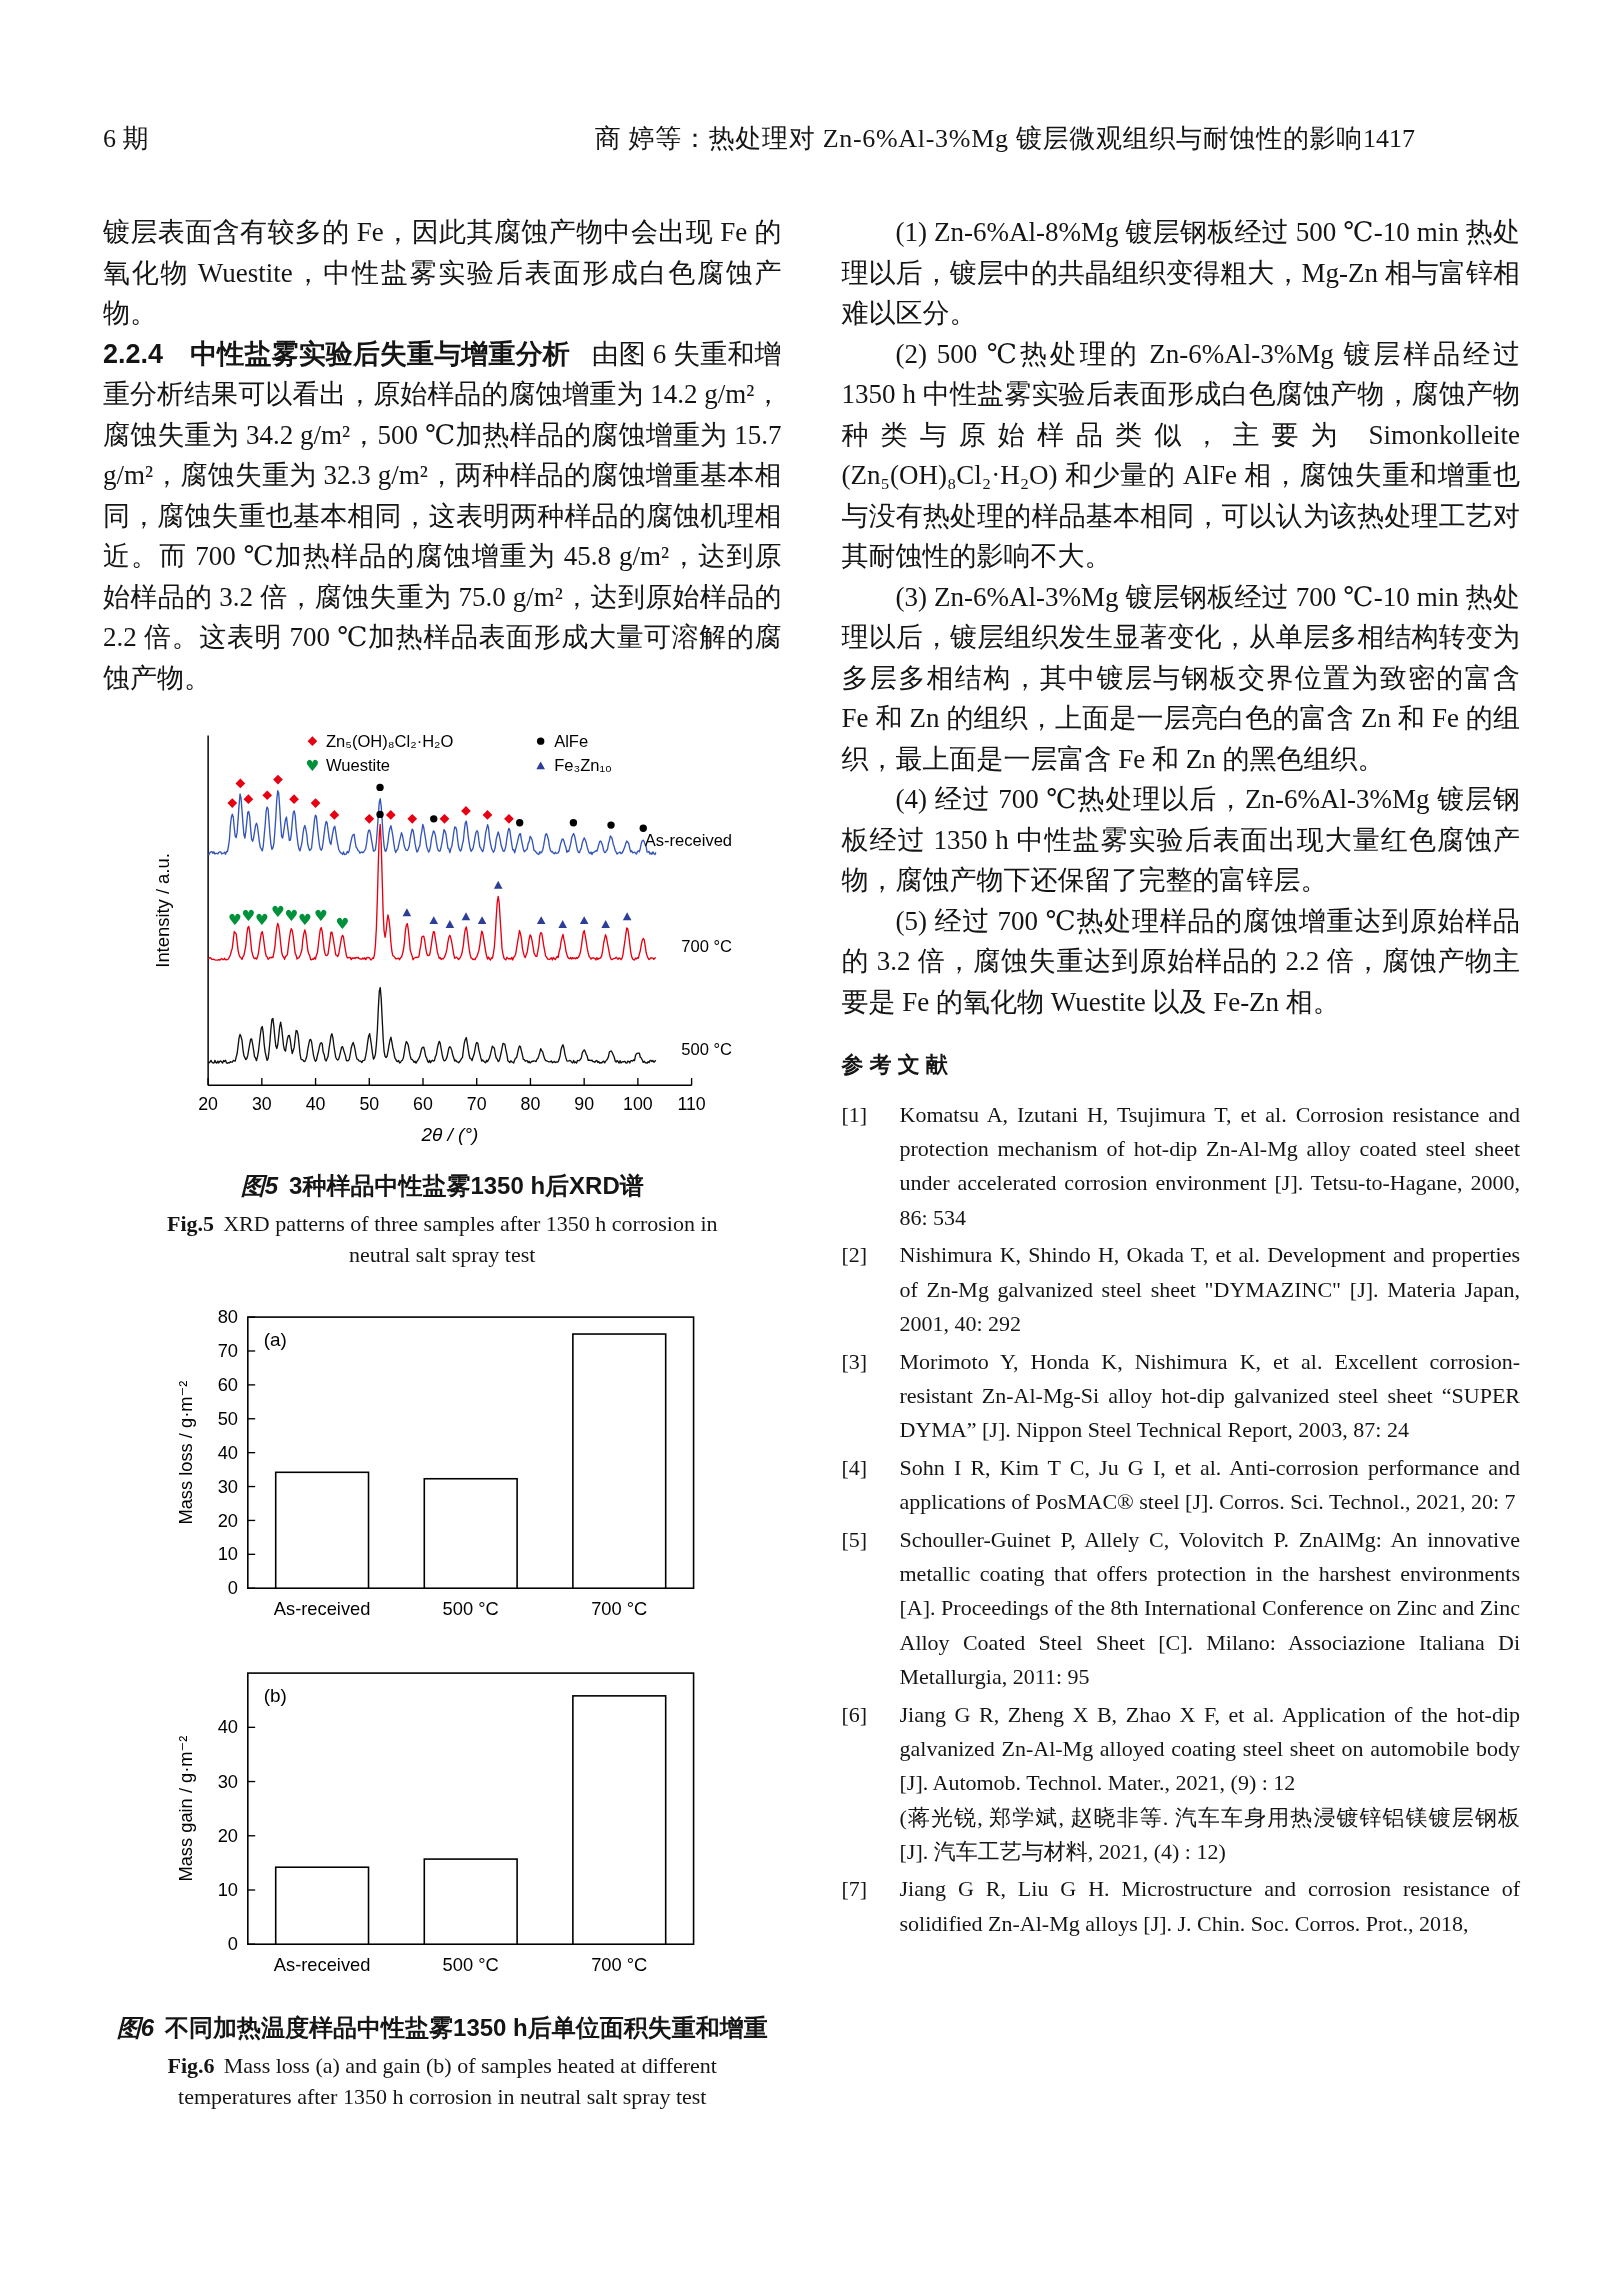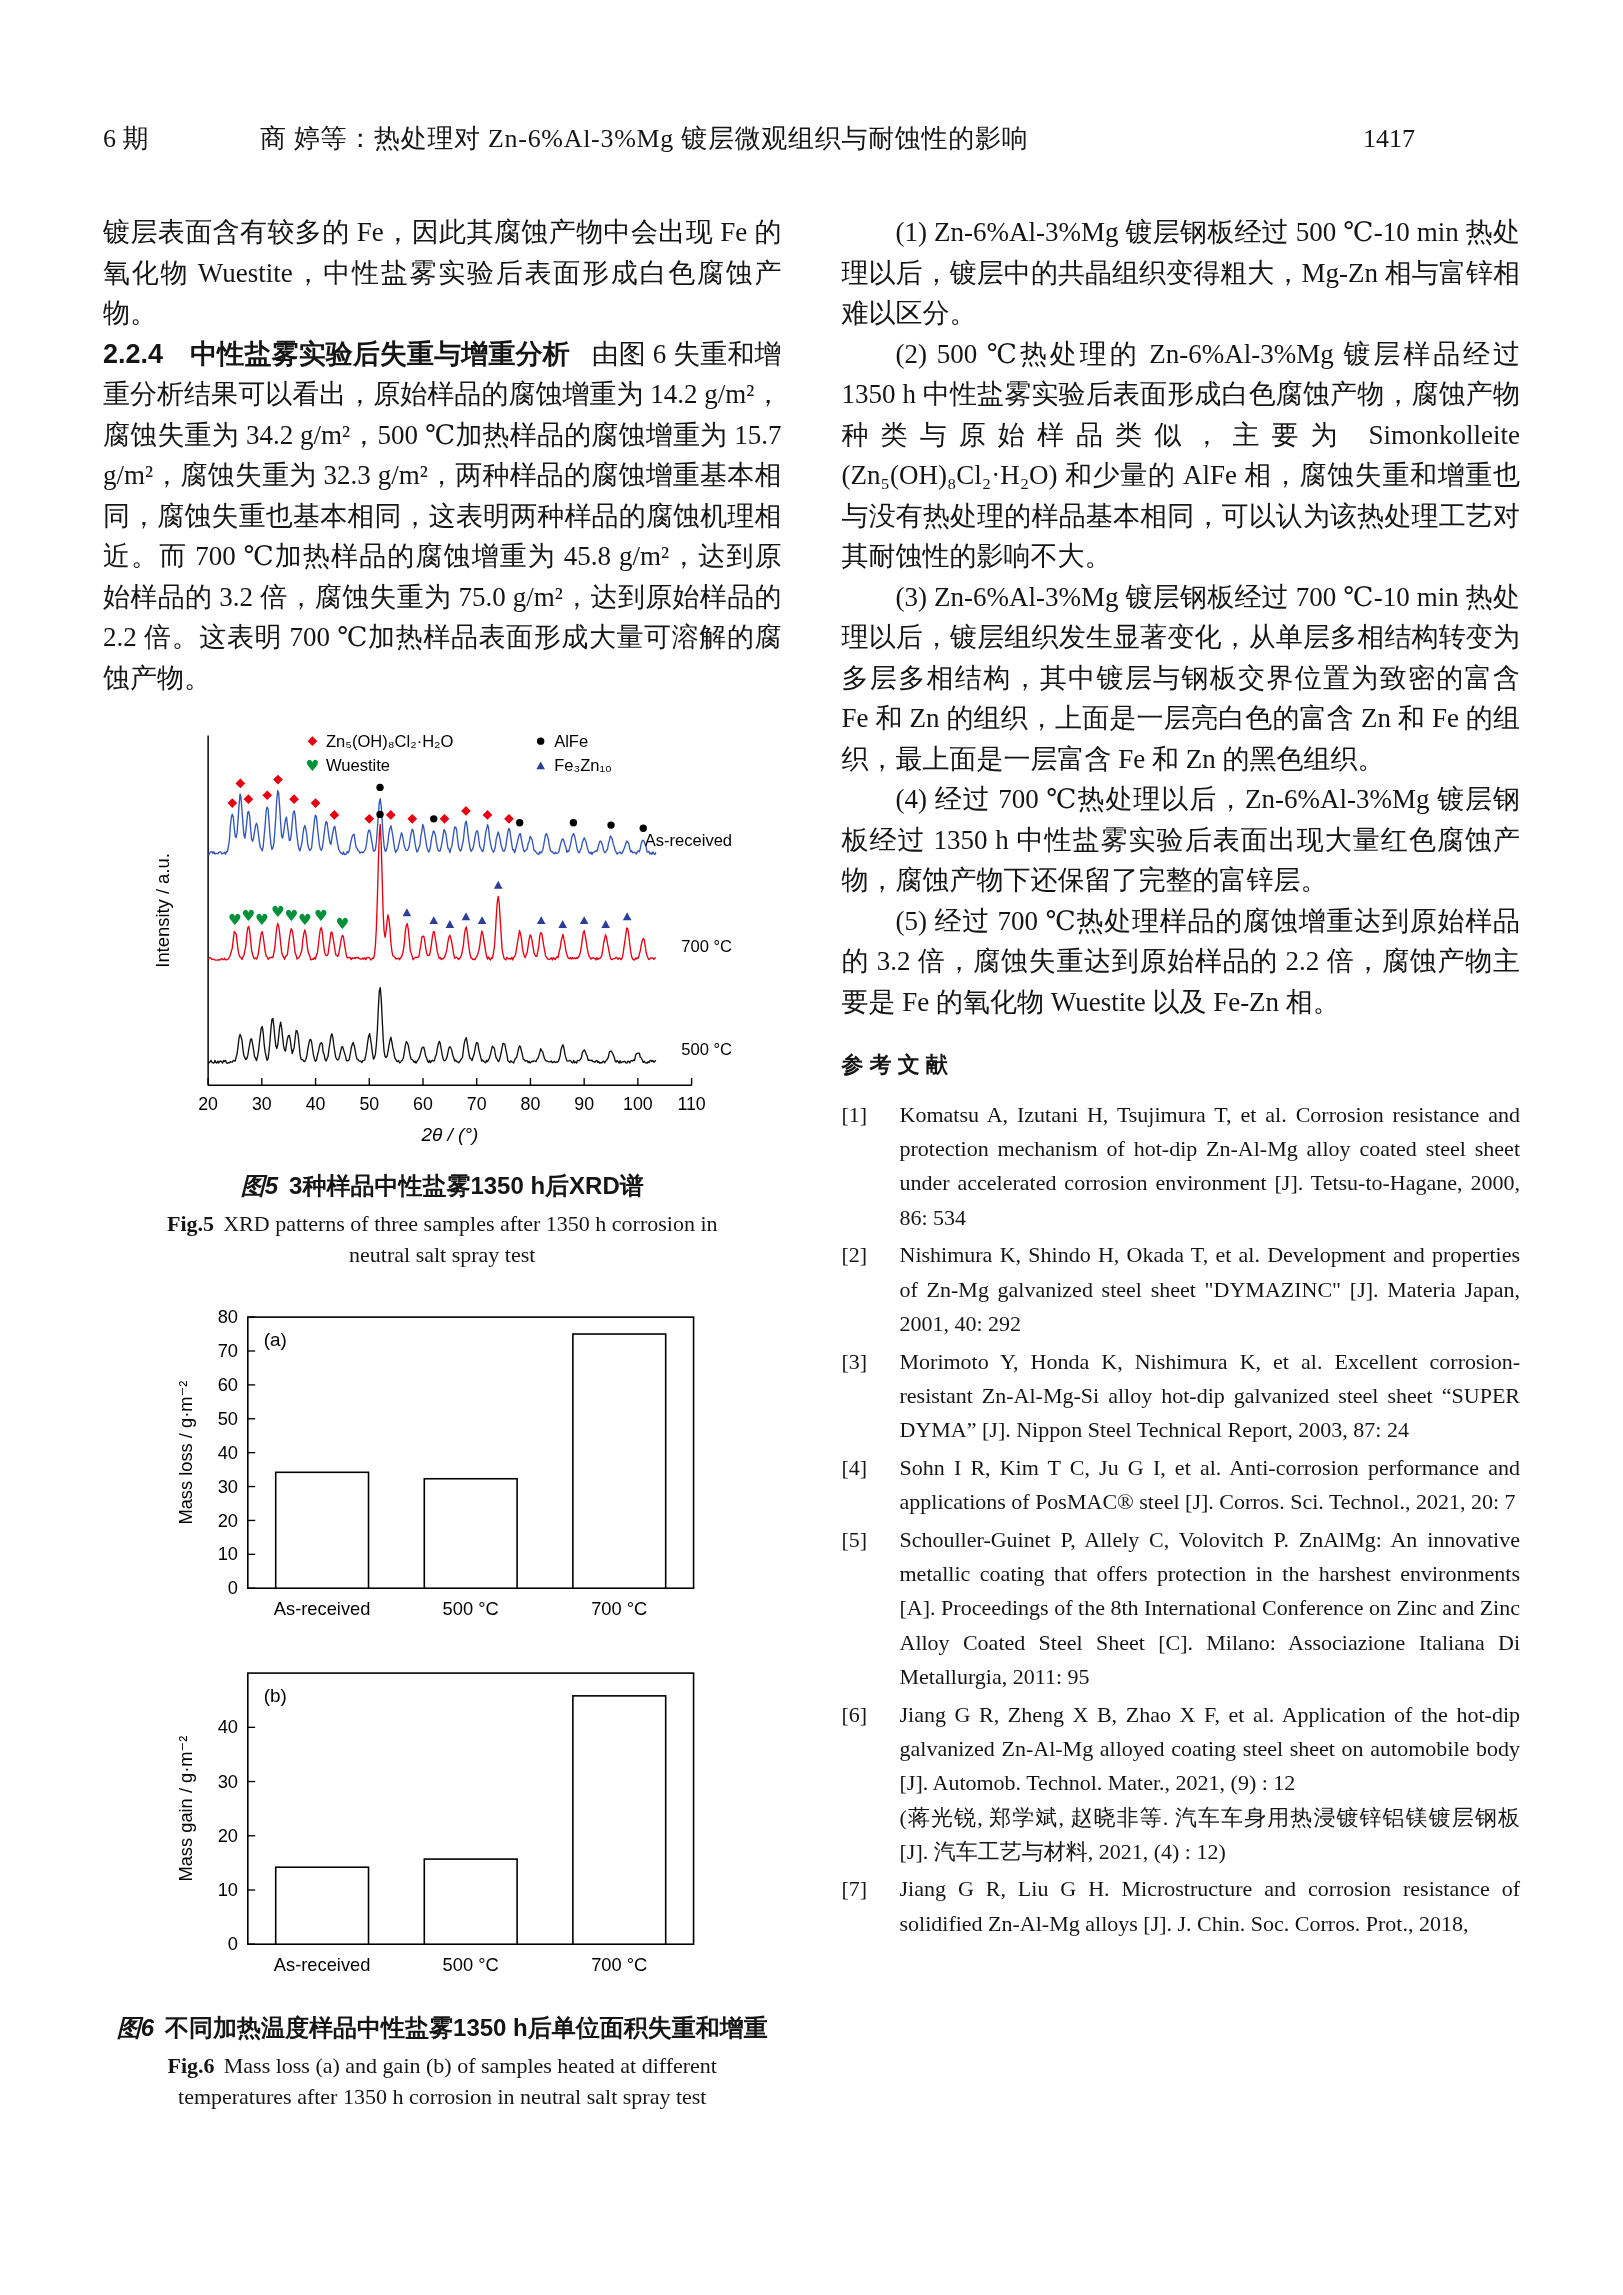--- a/index.html
+++ b/index.html
@@ -4,21 +4,21 @@
 <style>
   html,body{margin:0;padding:0;}
   body{
     width:1623px;height:2295px;background:#ffffff;color:#151515;
     font-family:"Liberation Serif","DejaVu Serif",serif;
     overflow:hidden;
   }
   .page{box-sizing:border-box;width:1623px;height:2295px;padding:121px 103px 59px;position:relative;}
   .running-header{display:flex;align-items:baseline;font-size:26px;}
   .rh-issue{width:157px;}
-  .rh-title{flex:1;text-align:left;letter-spacing:0.7px;}
+  .rh-title{flex:1;text-align:right;letter-spacing:0.7px;}
   .rh-page{width:157px;text-align:left;}
   .columns{display:flex;gap:60px;margin-top:56px;}
   .col{flex:1;min-width:0;}
   .body-text{font-size:27px;line-height:1.5;text-align:justify;margin:0;}
   .indent{text-indent:2em;}
   .run-in-head{font-weight:bold;font-family:"Liberation Sans","DejaVu Sans",sans-serif;margin-right:22px;}
   .sec3{font-size:29px;font-weight:bold;font-family:"Liberation Sans","DejaVu Sans",sans-serif;margin:0 0 19.6px 0;}
   .refs-head{font-size:22px;font-weight:bold;font-family:Liberation Sans, sans-serif;margin:27.5px 0 18.3px 0;}
   .fig{margin:29px 0 0 0;text-align:center;}
   .chart{display:inline-block;}
@@ -194,21 +194,21 @@
           </svg>
         <figcaption>
           <div class="cap-cn"><span class="cap-label">图6</span><span>不同加热温度样品中性盐雾1350 h后单位面积失重和增重</span></div>
           <div class="cap-en"><span class="cap-label-en">Fig.6</span><span>Mass loss (a) and gain (b) of samples heated at different temperatures after 1350 h corrosion in neutral salt spray test</span></div>
         </figcaption>
       </figure>
     </div>
 
     <div class="col">
 
-      <p class="body-text indent concl">(1) Zn-6%Al-3%Mg 镀层钢板经过 500 ℃-10 min 热处理以后，镀层中的共晶组织变得粗大，Mg-Zn 相与富锌相难以区分。</p>
+      <p class="body-text indent concl">(1) Zn-6%Al-8%Mg 镀层钢板经过 500 ℃-10 min 热处理以后，镀层中的共晶组织变得粗大，Mg-Zn 相与富锌相难以区分。</p>
       <p class="body-text indent concl">(2) 500 ℃热处理的 Zn-6%Al-3%Mg 镀层样品经过 1350 h 中性盐雾实验后表面形成白色腐蚀产物，腐蚀产物种类与原始样品类似，主要为 Simonkolleite (Zn₅(OH)₈Cl₂·H₂O) 和少量的 AlFe 相，腐蚀失重和增重也与没有热处理的样品基本相同，可以认为该热处理工艺对其耐蚀性的影响不大。</p>
       <p class="body-text indent concl">(3) Zn-6%Al-3%Mg 镀层钢板经过 700 ℃-10 min 热处理以后，镀层组织发生显著变化，从单层多相结构转变为多层多相结构，其中镀层与钢板交界位置为致密的富含 Fe 和 Zn 的组织，上面是一层亮白色的富含 Zn 和 Fe 的组织，最上面是一层富含 Fe 和 Zn 的黑色组织。</p>
       <p class="body-text indent concl">(4) 经过 700 ℃热处理以后，Zn-6%Al-3%Mg 镀层钢板经过 1350 h 中性盐雾实验后表面出现大量红色腐蚀产物，腐蚀产物下还保留了完整的富锌层。</p>
       <p class="body-text indent concl">(5) 经过 700 ℃热处理样品的腐蚀增重达到原始样品的 3.2 倍，腐蚀失重达到原始样品的 2.2 倍，腐蚀产物主要是 Fe 的氧化物 Wuestite 以及 Fe-Zn 相。</p>
 
       <h3 class="refs-head">参 考 文 献</h3>
 
       <div class="ref"><span class="ref-num">[1]</span><span class="ref-text">Komatsu A, Izutani H, Tsujimura T, et al. Corrosion resistance and protection mechanism of hot-dip Zn-Al-Mg alloy coated steel sheet under accelerated corrosion environment [J]. Tetsu-to-Hagane, 2000, 86: 534</span></div>
       <div class="ref"><span class="ref-num">[2]</span><span class="ref-text">Nishimura K, Shindo H, Okada T, et al. Development and properties of Zn-Mg galvanized steel sheet "DYMAZINC" [J]. Materia Japan, 2001, 40: 292</span></div>
       <div class="ref"><span class="ref-num">[3]</span><span class="ref-text">Morimoto Y, Honda K, Nishimura K, et al. Excellent corrosion-resistant Zn-Al-Mg-Si alloy hot-dip galvanized steel sheet “SUPER DYMA” [J]. Nippon Steel Technical Report, 2003, 87: 24</span></div>

